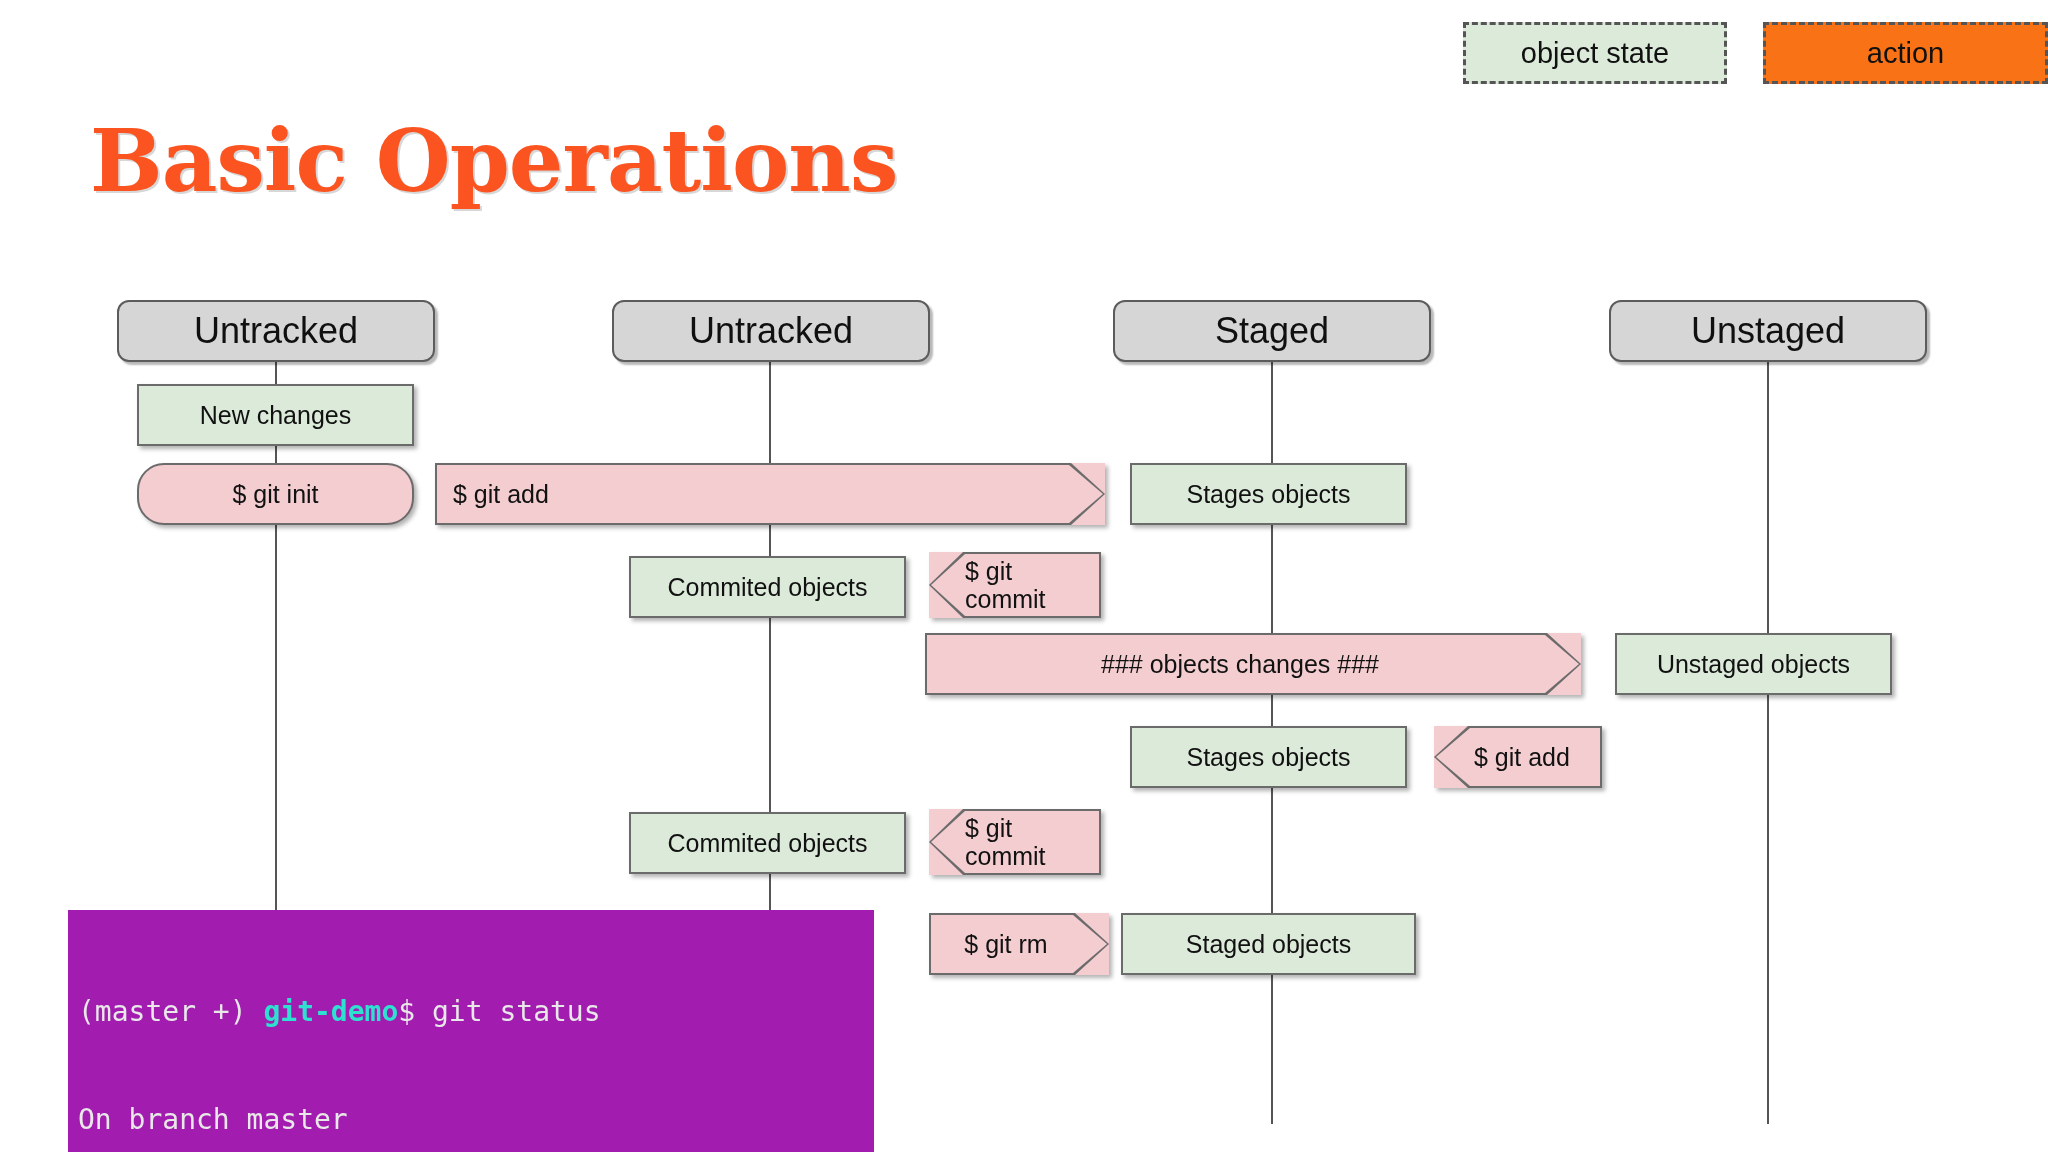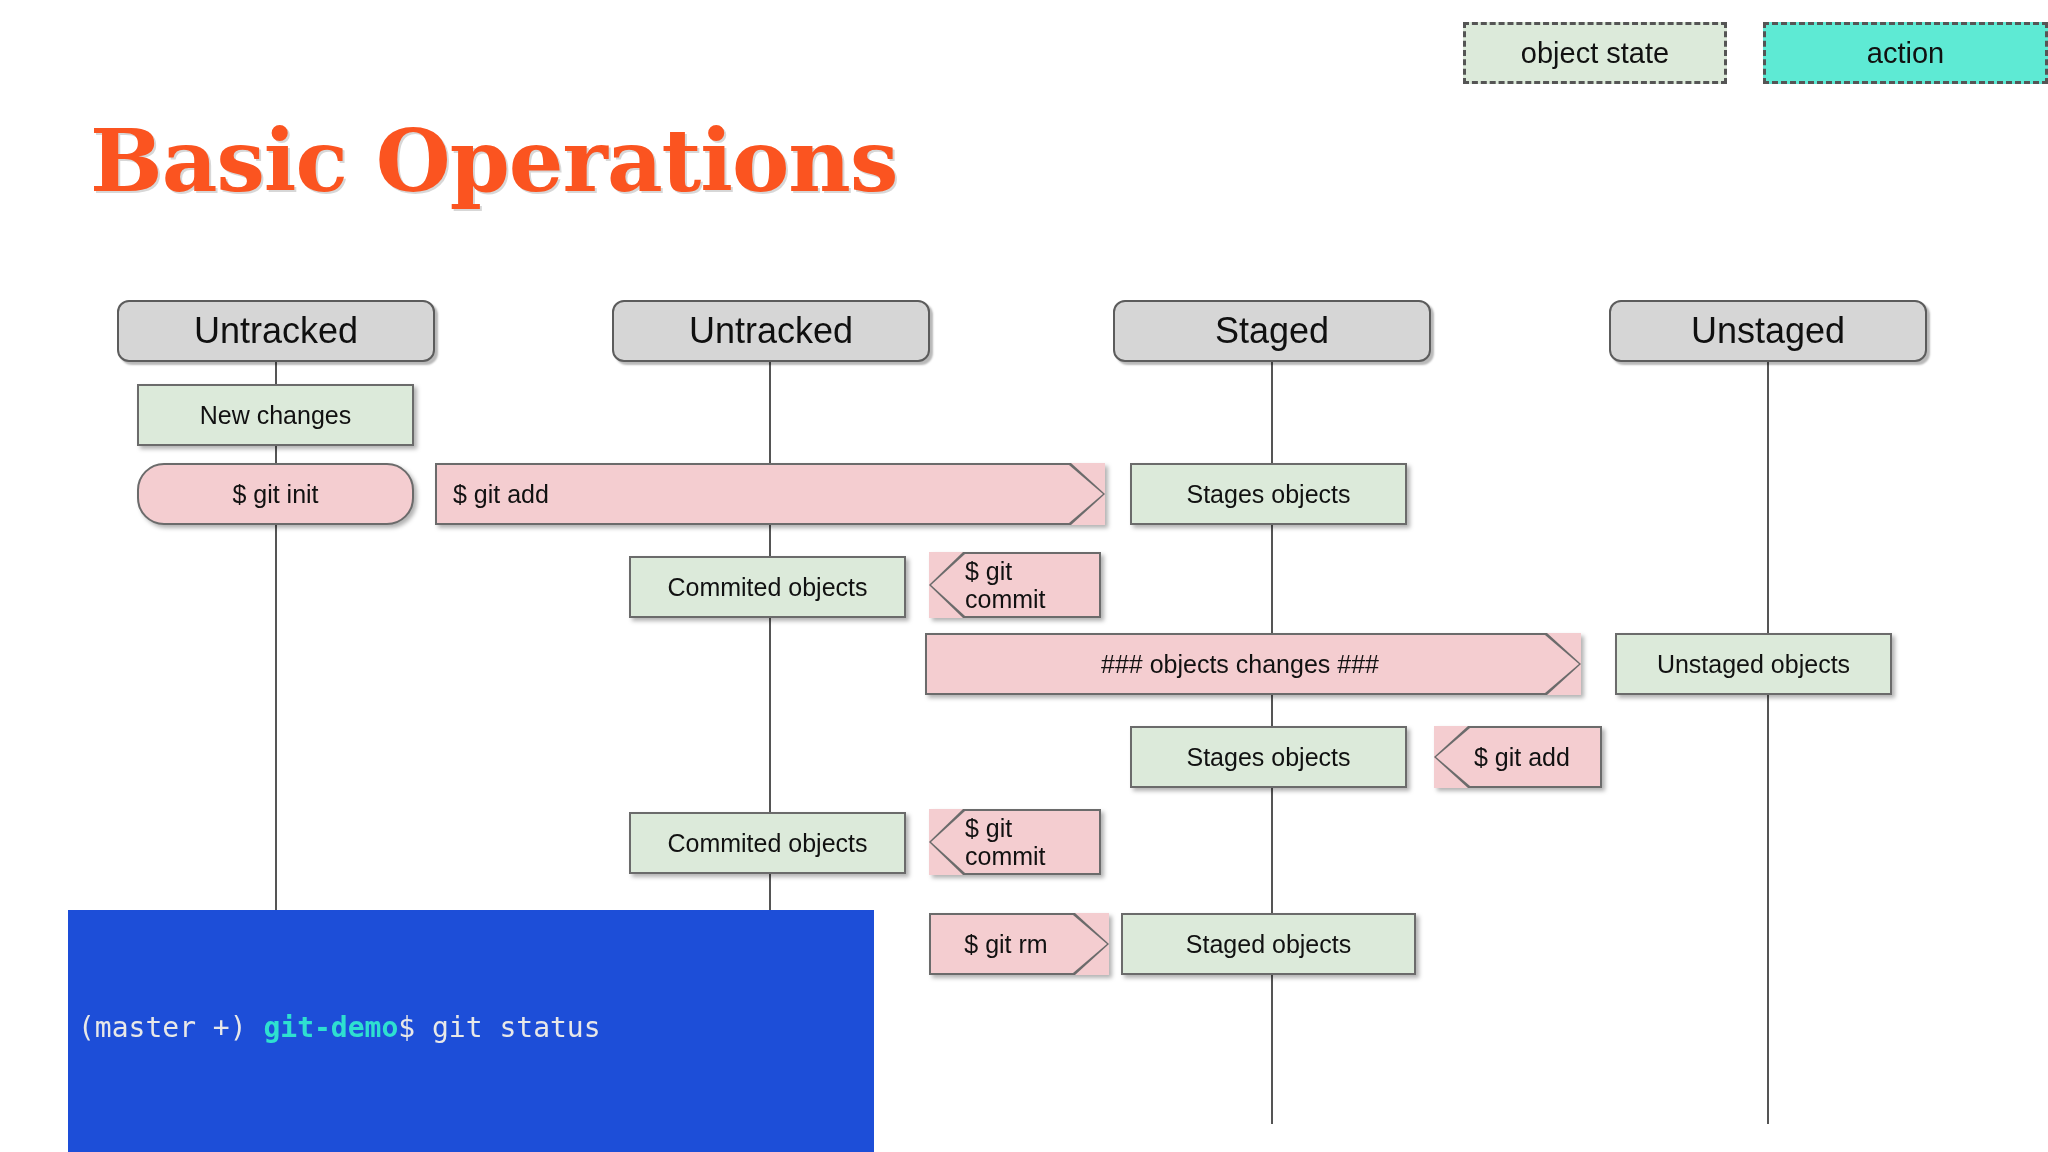--- a/index.html
+++ b/index.html
@@ -36,21 +36,21 @@
     top: 22px;
     width: 264px;
     height: 62px;
     background: #dceada;
   }
   .legend-action {
     left: 1763px;
     top: 22px;
     width: 285px;
     height: 62px;
-    background: #5eead4;
+    background: #f97316;
   }
 
   
   .page-title {
     position: absolute;
     left: 90px;
     top: 118px;
     font-family: "DejaVu Serif", serif;
     font-weight: bold;
     font-size: 86px;
@@ -133,27 +133,27 @@
     text-align: left;
   }
 
   
   .terminal {
     position: absolute;
     left: 68px;
     top: 910px;
     width: 806px;
     height: 242px;
-    background: #1d4ed8;
+    background: #a21caf;
     overflow: hidden;
     font-family: "DejaVu Sans Mono", monospace;
     font-size: 28px;
     line-height: 36px;
     color: #e8e8e8;
-    padding: 28px 0 0 10px;
+    padding: 12px 0 0 10px;
     box-sizing: border-box;
     white-space: pre;
   }
   .term-line { white-space: pre; }
   .term-cyan  { color: #2ee0d0; font-weight: bold; }
 </style>
 </head>
 <body>
 
 <div id="canvas">
@@ -248,19 +248,20 @@
     <div class="fill" style="background:#f4cdd0; clip-path: polygon(0 0, calc(100% - 34px) 0, 100% 50%, calc(100% - 34px) 100%, 0 100%);"></div>
     <span class="label" style="margin-right:26px;">$ git rm</span>
   </div>
 
   <div class="node plain state" style="left:1121px; top:913px; width:295px; height:62px;align-items:center;">
     <span class="label">Staged objects</span>
   </div>
 
   <div class="terminal">
     <div class="term-line"><span>(master +) </span><span class="term-cyan">git-demo</span><span>$ git status</span></div>
+    <div class="term-line">On branch master</div>
     
     
     <div class="term-line"></div>
     
   </div>
 
 </div>
 
 </body></html>

